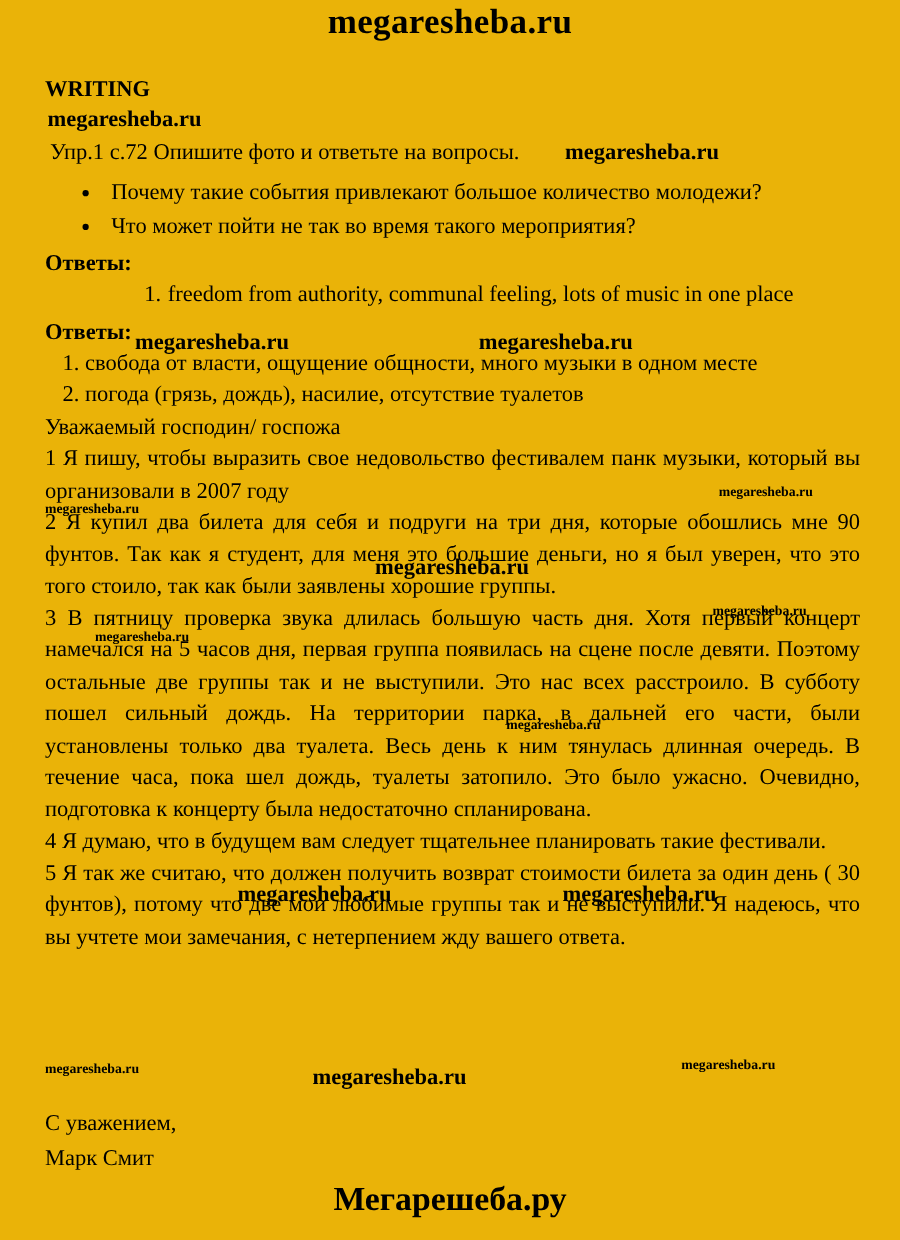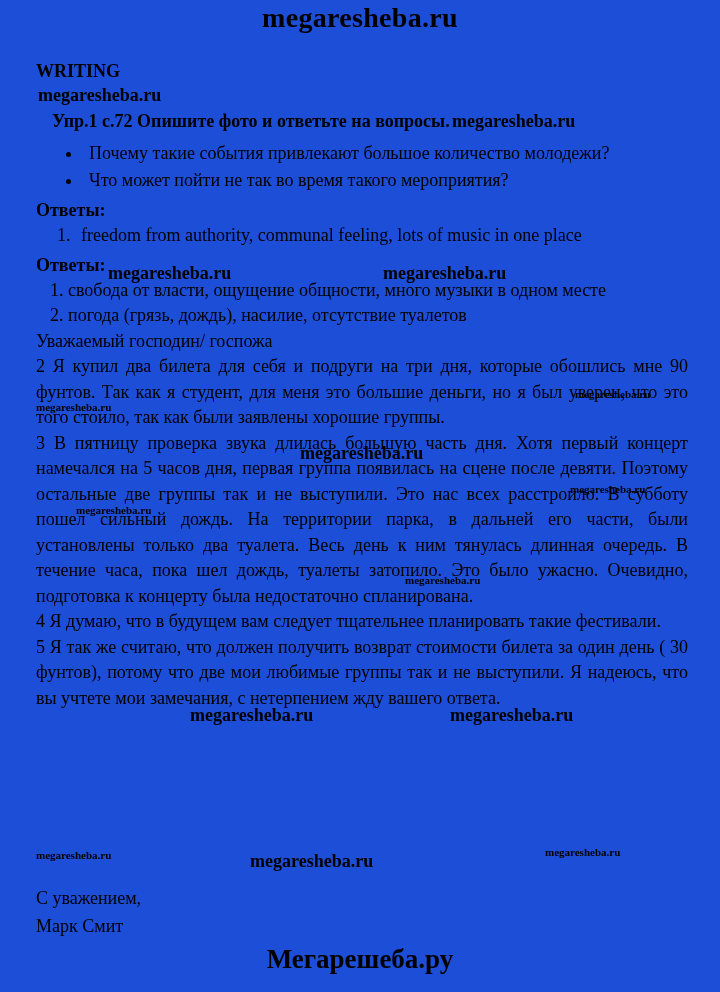--- a/index.html
+++ b/index.html
@@ -2,36 +2,36 @@
 <html lang="ru"><head>
 <meta charset="utf-8">
 <style>
   * { box-sizing: border-box; }
   html, body { margin: 0; padding: 0; background: #ffffff; }
   body {
     width: 720px; height: 992px;
     font-family: "Liberation Serif", serif;
     color: #000;
   }
-  .page { position: relative; width: 720px; height: 992px; overflow: hidden; background: #1d4ed8; }
+  .page { position: relative; width: 720px; height: 992px; overflow: hidden; background: #eab308; }
   .content { padding: 0 32px 0 36px; }
 
   .top-brand {
     text-align: center; font-weight: 700; font-size: 28px;
     line-height: 36px; letter-spacing: 0.3px;
   }
   .h-writing { margin: 24px 0 0 0; font-size: 18px; font-weight: 700; line-height: 22px; }
-  .task { margin: 28px 0 0 16px; font-size: 18px; font-weight: 700; line-height: 22px; }
+  .task { margin: 28px 0 0 4px; font-size: 18px; font-weight: 400; line-height: 22px; }
 
   .questions { margin: 8px 0 0 0; padding-left: 47px; }
   .questions li { font-size: 18px; line-height: 27px; padding-left: 6px; }
 
   .label { margin: 4px 0 0 0; font-size: 18px; font-weight: 700; line-height: 25px; }
 
-  .olist { margin: 0; }
+  .olist { margin: 0; text-align: center; }
   .olist-item { font-size: 18px; line-height: 25.5px; padding-left: 21px; }
   .olist-item .num { display: inline-block; width: 24px; }
 
   .tlist { margin: 0; }
   .tlist-item { font-size: 18px; line-height: 25.5px; padding-left: 14px; }
 
   .letter-label { margin-top: 18px; }
   .line { margin: 0; font-size: 18px; line-height: 25.5px; }
   .para { margin: 0; font-size: 18px; line-height: 25.5px; text-align: justify; }
 
@@ -75,20 +75,21 @@
     <p class="label">Ответы:</p>
 
     <div class="tlist">
       <div class="tlist-item">1. свобода от власти, ощущение общности, много музыки в одном месте</div>
       <div class="tlist-item">2. погода (грязь, дождь), насилие, отсутствие туалетов</div>
     </div>
 
 
     <p class="line">Уважаемый господин/ госпожа</p>
 
+    <p class="para">1 Я пишу, чтобы выразить свое недовольство фестивалем панк музыки, который вы организовали в 2007 году</p>
     <p class="para">2 Я купил два билета для себя и подруги на три дня, которые обошлись мне 90 фунтов. Так как я студент, для меня это большие деньги, но я был уверен, что это того стоило, так как были заявлены хорошие группы.</p>
     <p class="para">3 В пятницу проверка звука длилась большую часть дня. Хотя первый концерт намечался на 5 часов дня, первая группа появилась на сцене после девяти. Поэтому остальные две группы так и не выступили. Это нас всех расстроило. В субботу пошел сильный дождь. На территории парка, в дальней его части, были установлены только два туалета. Весь день к ним тянулась длинная очередь. В течение часа, пока шел дождь, туалеты затопило. Это было ужасно. Очевидно, подготовка к концерту была недостаточно спланирована.</p>
     <p class="para">4 Я думаю, что в будущем вам следует тщательнее планировать такие фестивали.</p>
     <p class="para">5 Я так же считаю, что должен получить возврат стоимости билета за один день ( 30 фунтов), потому что две мои любимые группы так и не выступили. Я надеюсь, что вы учтете мои замечания, с нетерпением жду вашего ответа.</p>
 
   </div>
 
   <p class="closing">С уважением,</p>
   <p class="signature">Марк Смит</p>
 

